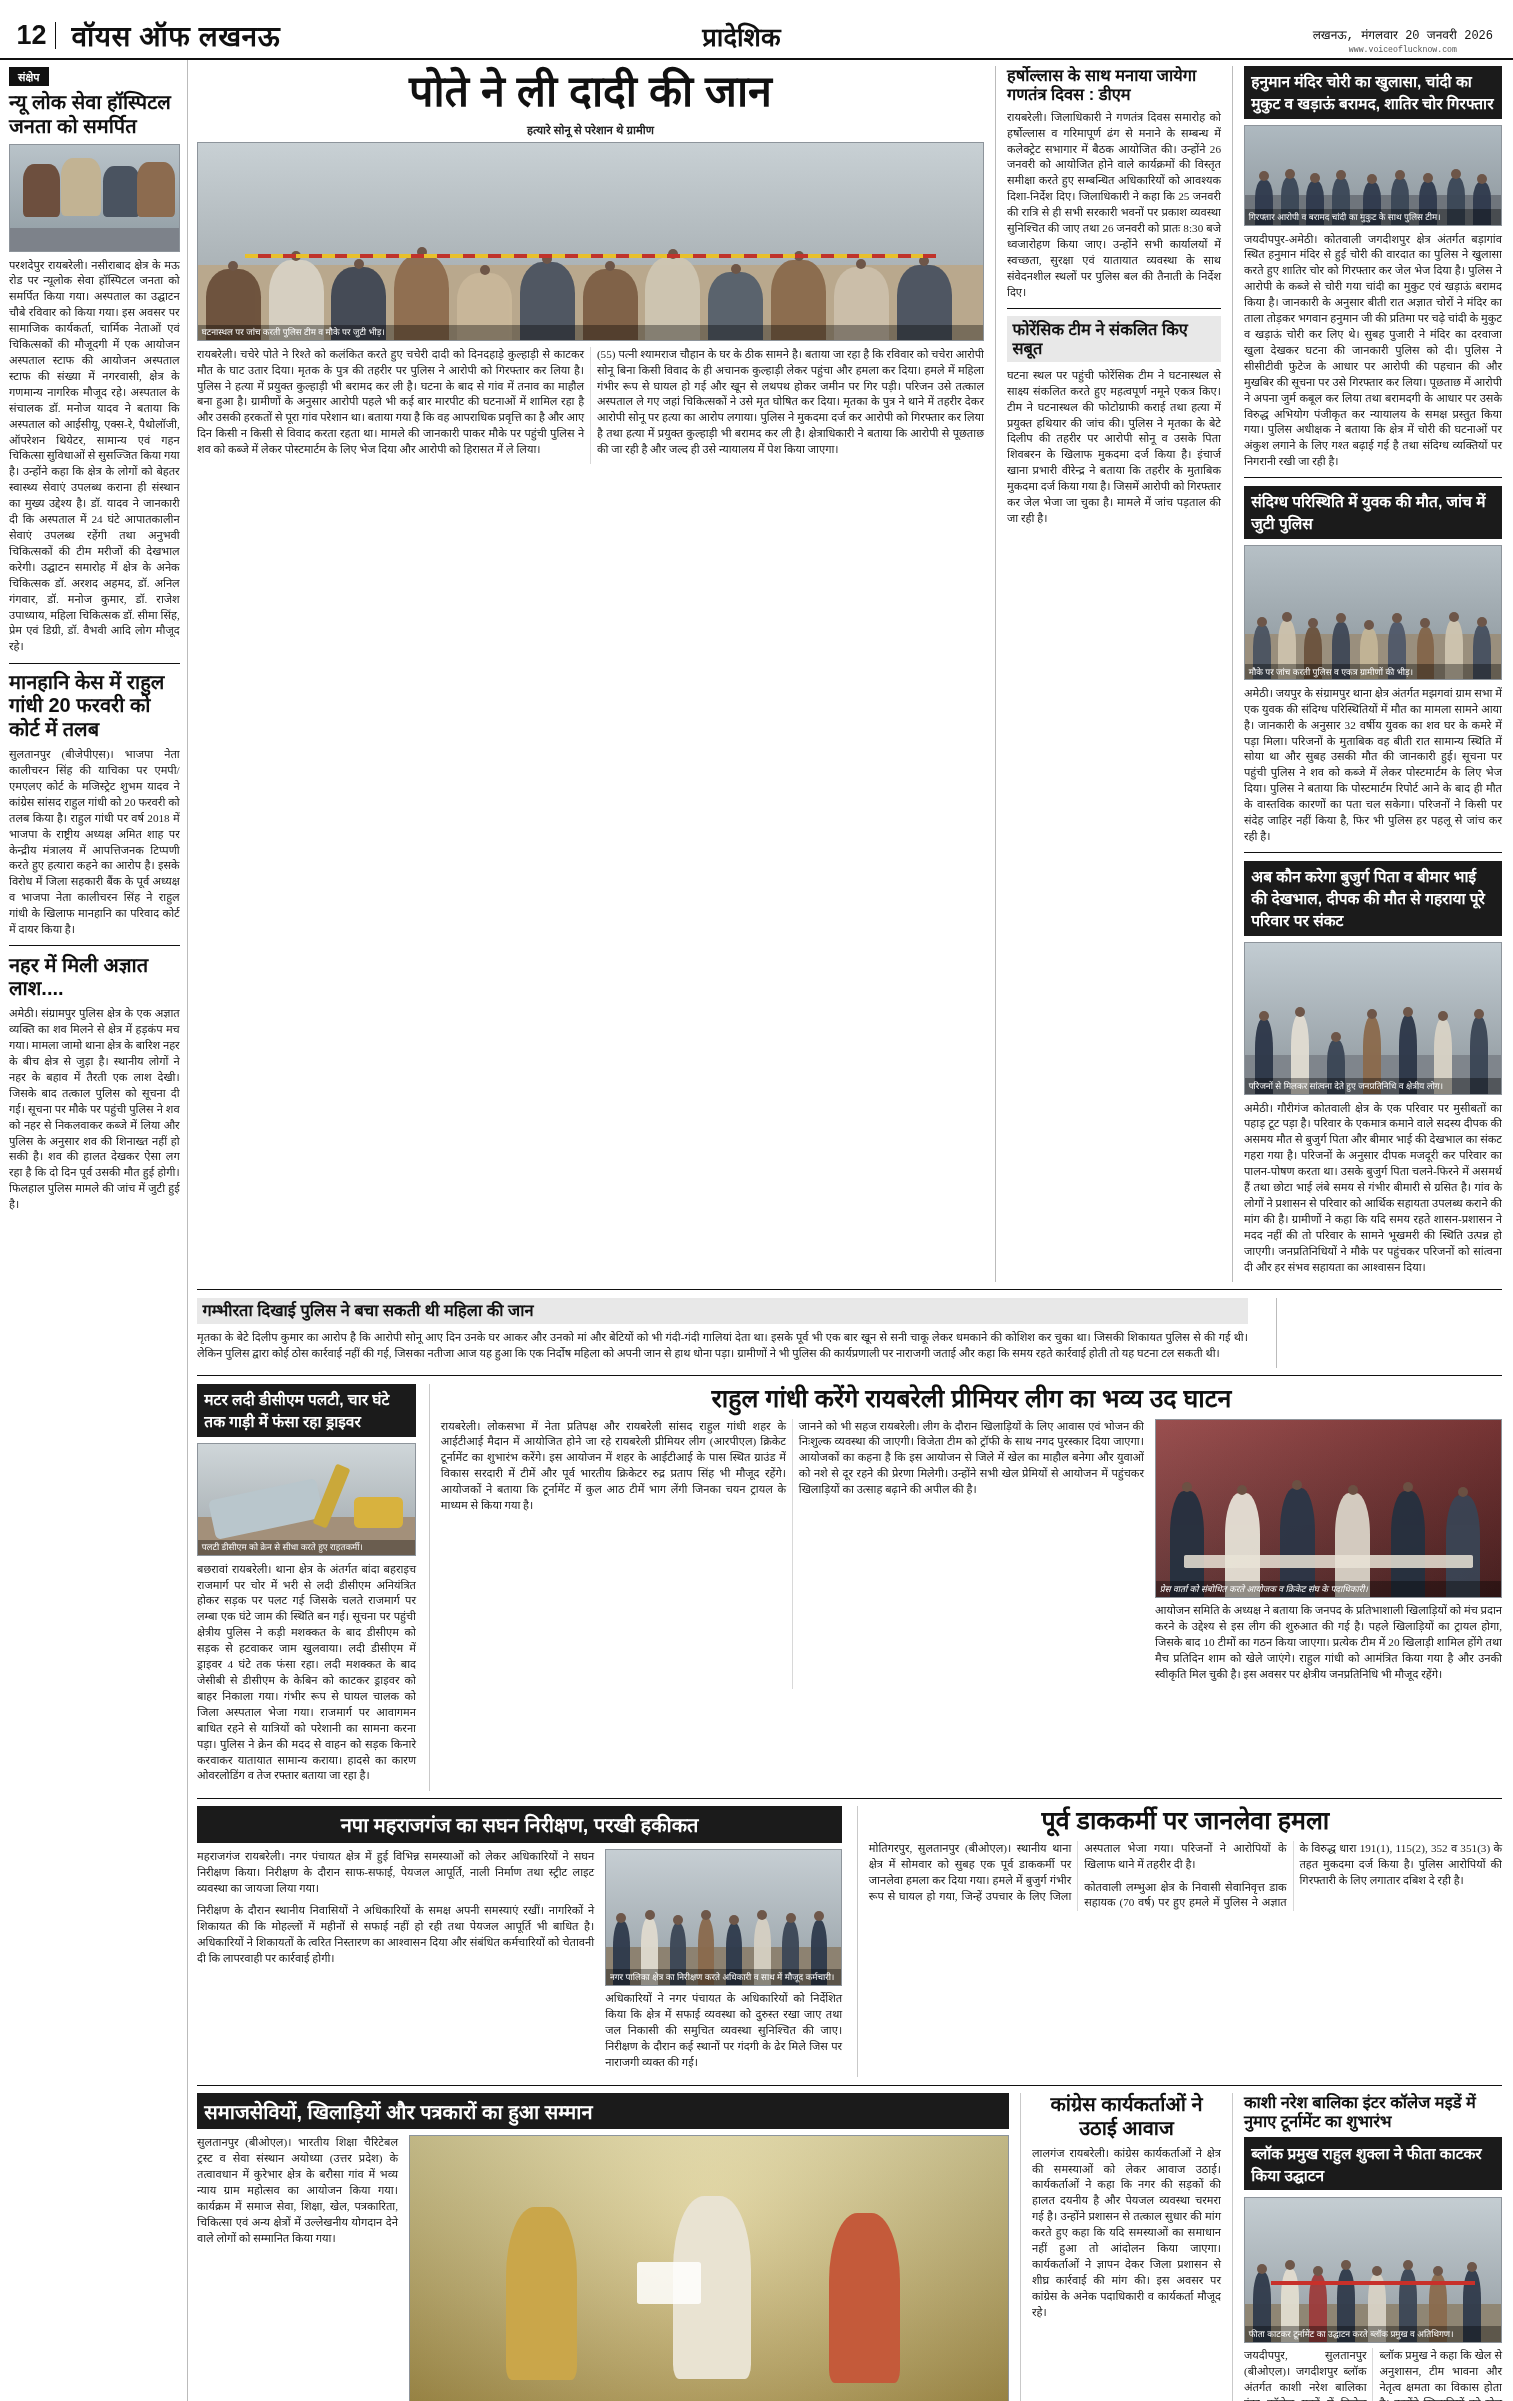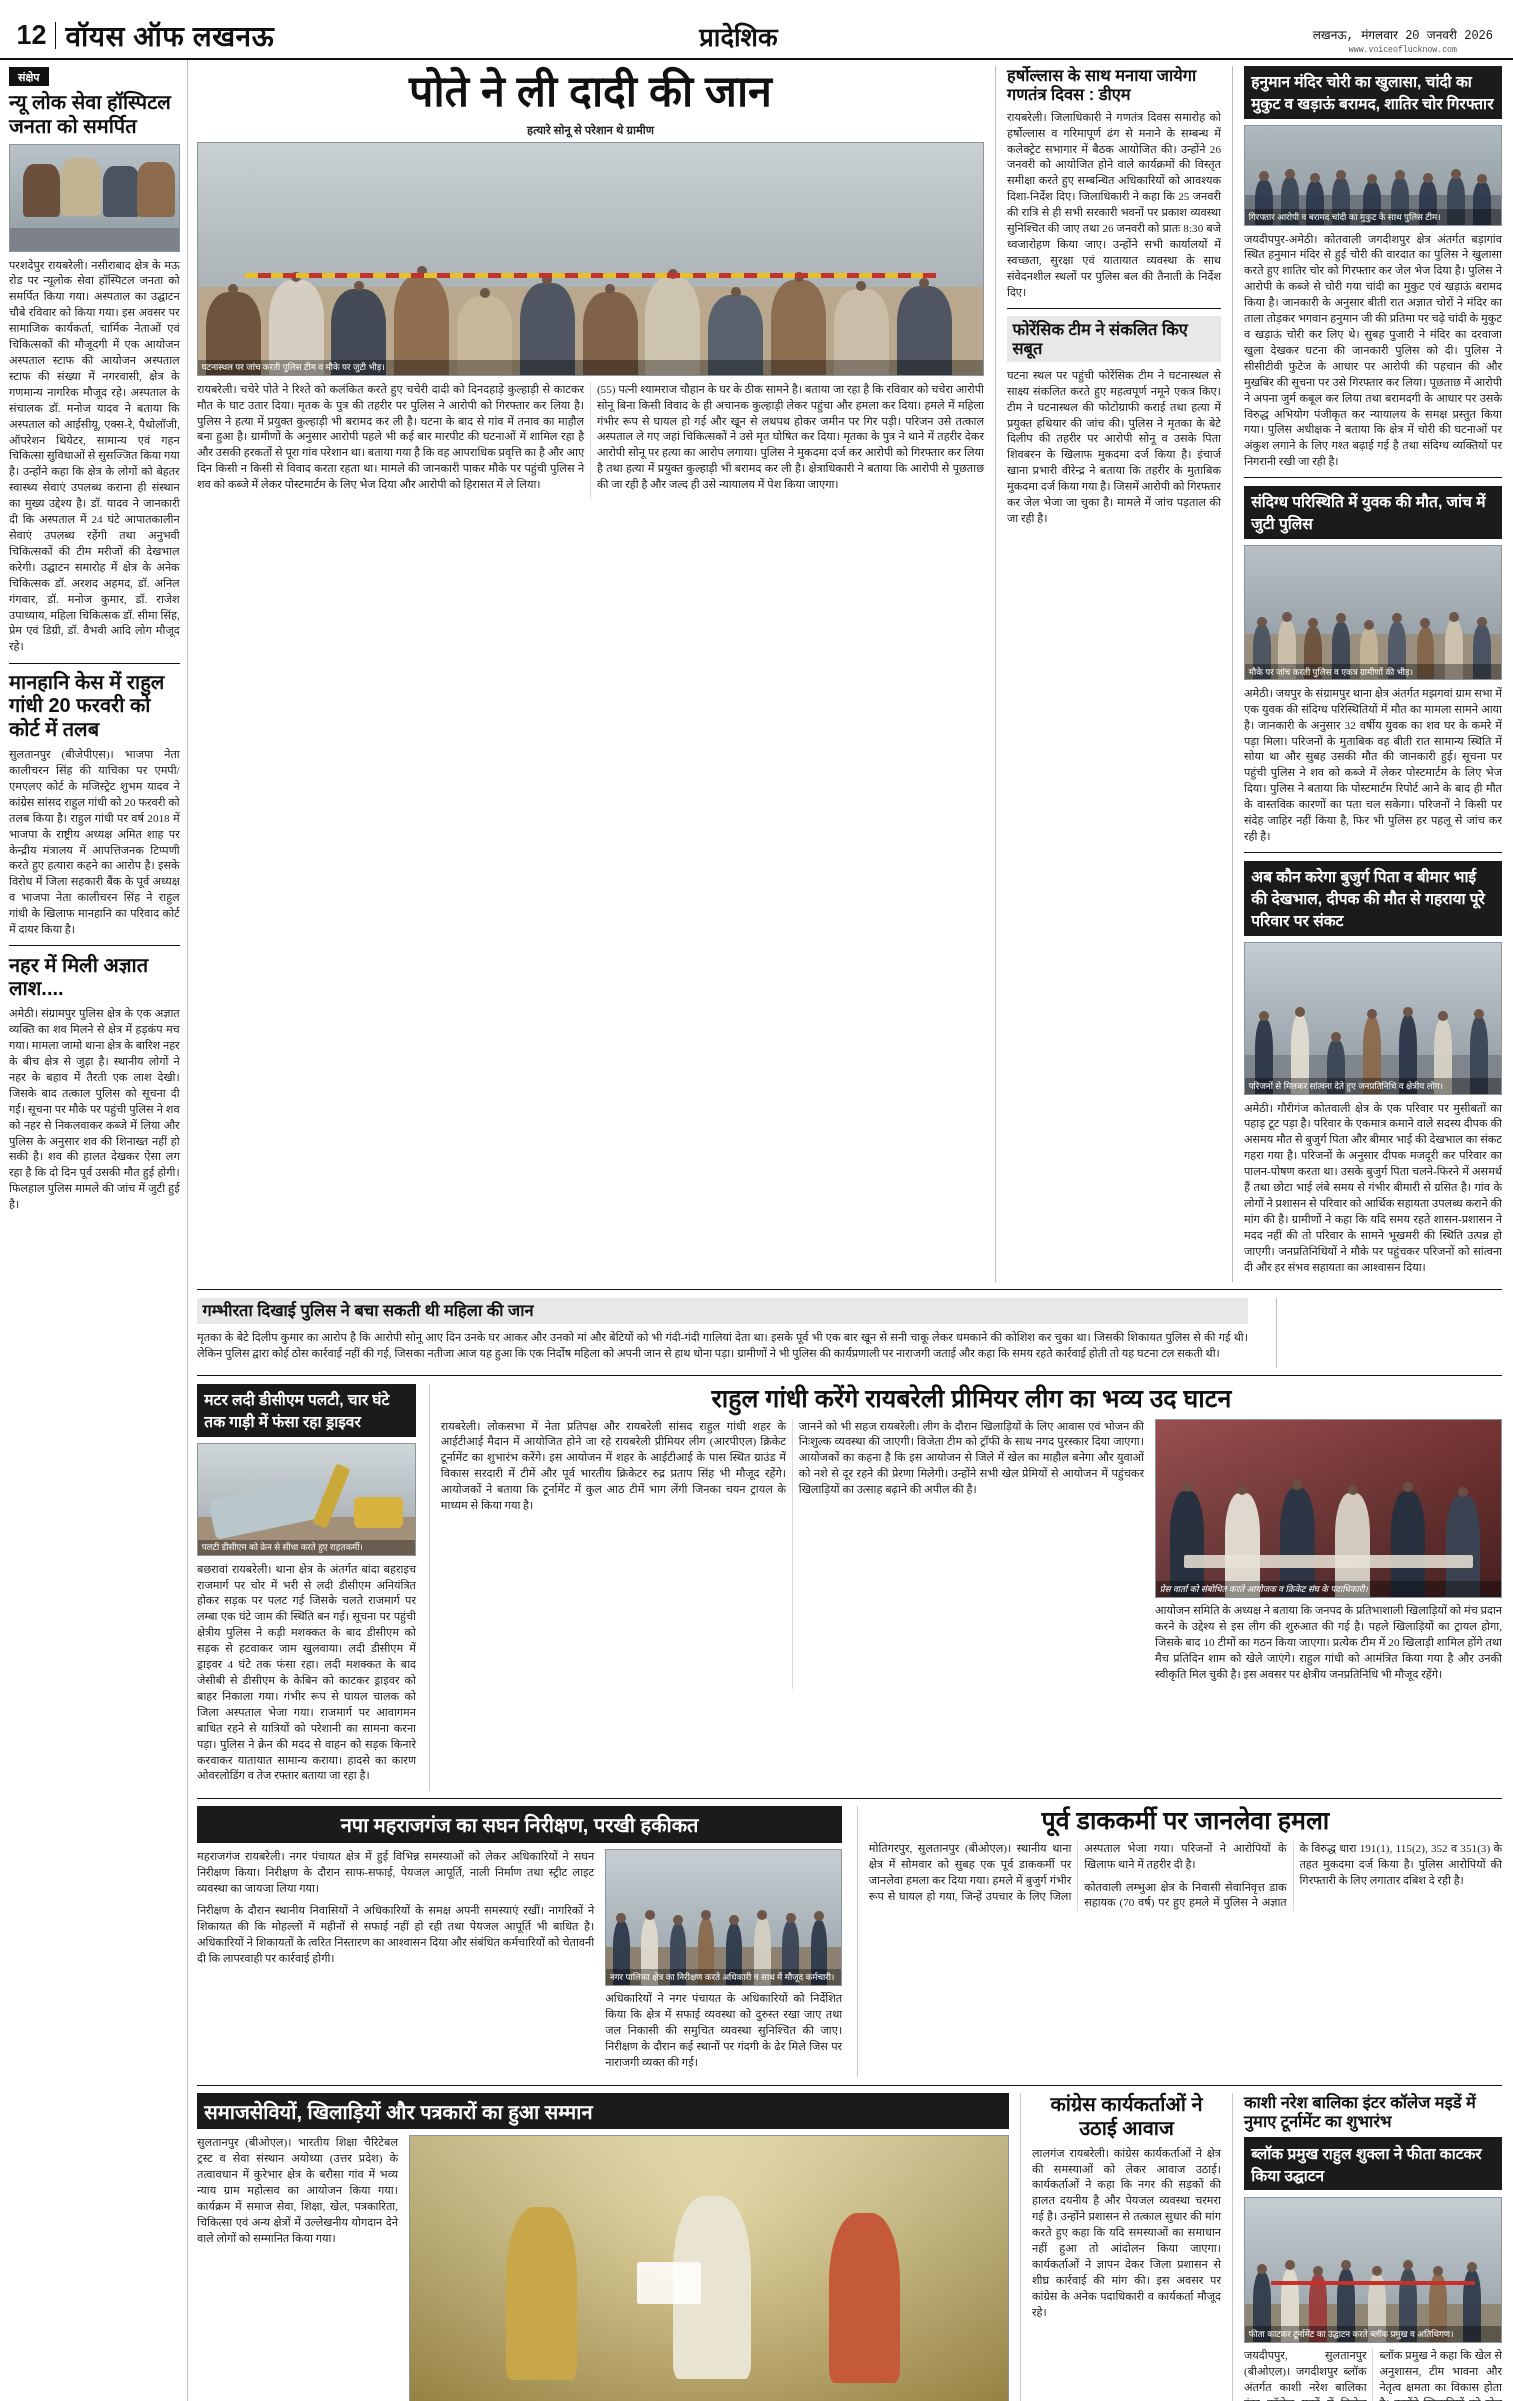--- a/index.html
+++ b/index.html
@@ -18,21 +18,21 @@
     padding:0;
   }
 
   
   .masthead {
     display:flex; align-items:flex-end; justify-content:space-between;
     padding:9px 20px 3.7px 16.4px;
     border-bottom:2.7px double #111;
     height:60px;
   }
-  .mh-left { display:flex; align-items:center; gap:9px; }
+  .mh-left { display:flex; align-items:center; gap:15px; }
   .page-num {
     font-family:"Liberation Sans", sans-serif;
     font-size:27px; font-weight:bold; color:#111;
     padding-right:9px;
     border-right:1.8px solid #111;
     line-height:1;
   }
   .paper-name {
     font-family:"Liberation Sans", sans-serif;
     font-size:28px; font-weight:bold; letter-spacing:0.5px;
@@ -189,21 +189,21 @@
       <p class="body">अमेठी। संग्रामपुर पुलिस क्षेत्र के एक अज्ञात व्यक्ति का शव मिलने से क्षेत्र में हड़कंप मच गया। मामला जामो थाना क्षेत्र के बारिश नहर के बीच क्षेत्र से जुड़ा है। स्थानीय लोगों ने नहर के बहाव में तैरती एक लाश देखी। जिसके बाद तत्काल पुलिस को सूचना दी गई। सूचना पर मौके पर पहुंची पुलिस ने शव को नहर से निकलवाकर कब्जे में लिया और पुलिस के अनुसार शव की शिनाख्त नहीं हो सकी है। शव की हालत देखकर ऐसा लग रहा है कि दो दिन पूर्व उसकी मौत हुई होगी। फिलहाल पुलिस मामले की जांच में जुटी हुई है।</p>
     </div>
 
     <div class="mainzone">
 
       <div class="topgrid">
 
         <div>
           <h2 class="hl hl-xxl">पोते ने ली दादी की जान</h2>
           <div class="sub">हत्यारे सोनू से परेशान थे ग्रामीण</div>
-          <div class="photo" style="height:234px;background:linear-gradient(#c8d0d4,#9aa2a6);">
+          <div class="photo" style="height:199px;background:linear-gradient(#c8d0d4,#9aa2a6);">
             <div class="ph-ground" style="height:38%;background:#b9a88d;"></div>
             <div class="crowd">
               <i style="left:1%;height:58%;background:#6a4f3a"></i>
               <i style="left:9%;height:66%;background:#d8d2c4"></i>
               <i style="left:17%;height:60%;background:#3f4754"></i>
               <i style="left:25%;height:70%;background:#8e6c4e"></i>
               <i style="left:33%;height:55%;background:#c9b79a"></i>
               <i style="left:41%;height:64%;background:#4b5360"></i>
               <i style="left:49%;height:58%;background:#7d5f45"></i>
               <i style="left:57%;height:68%;background:#cfc6b2"></i>

